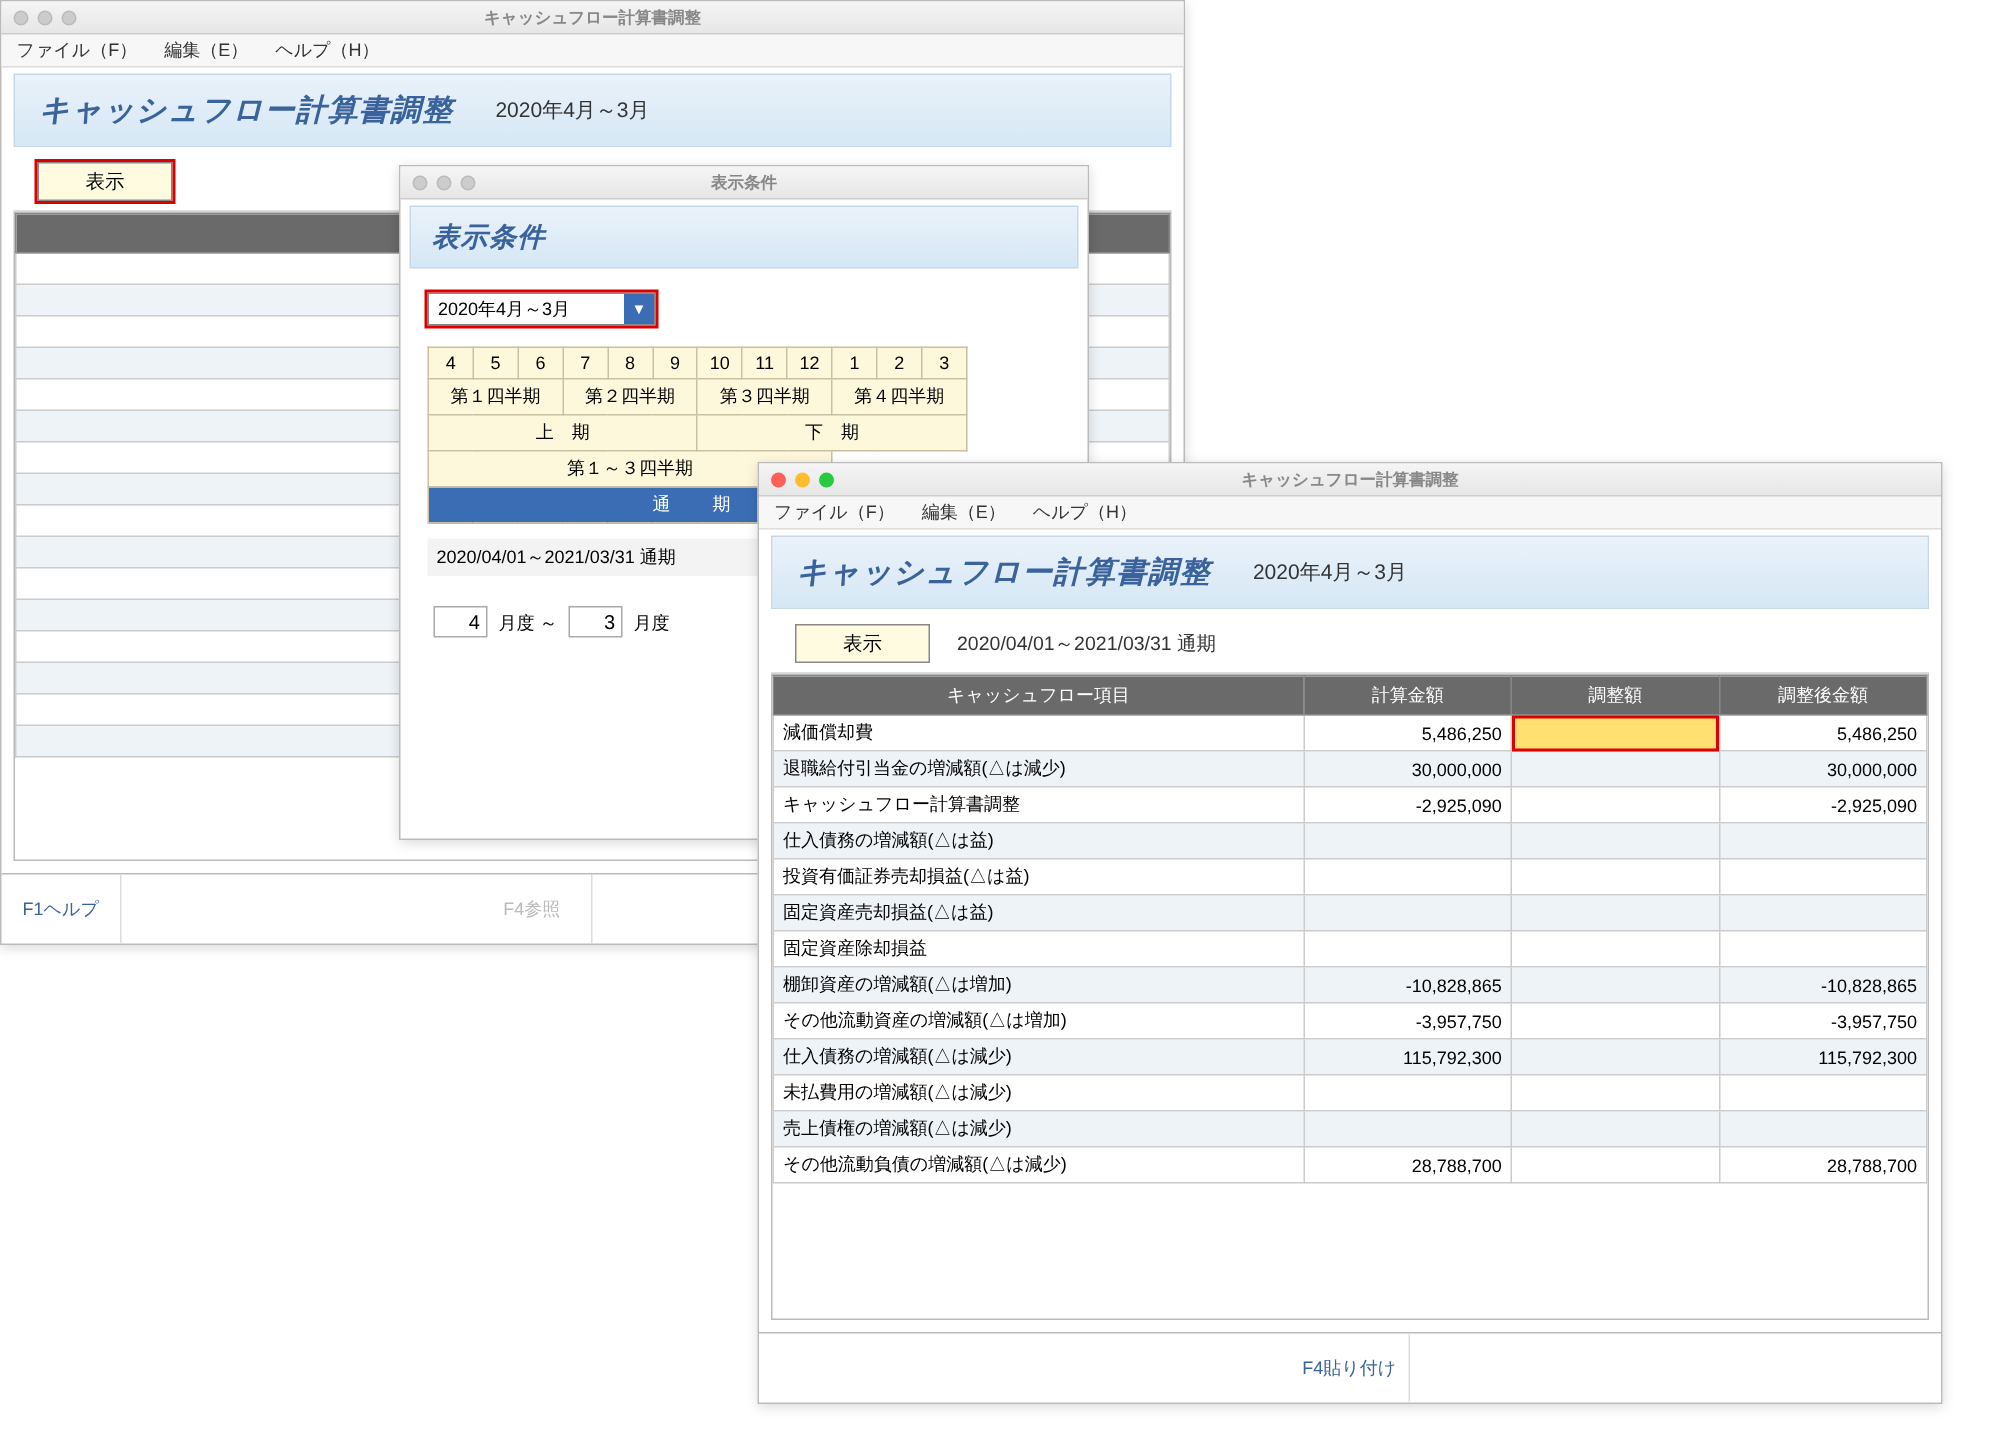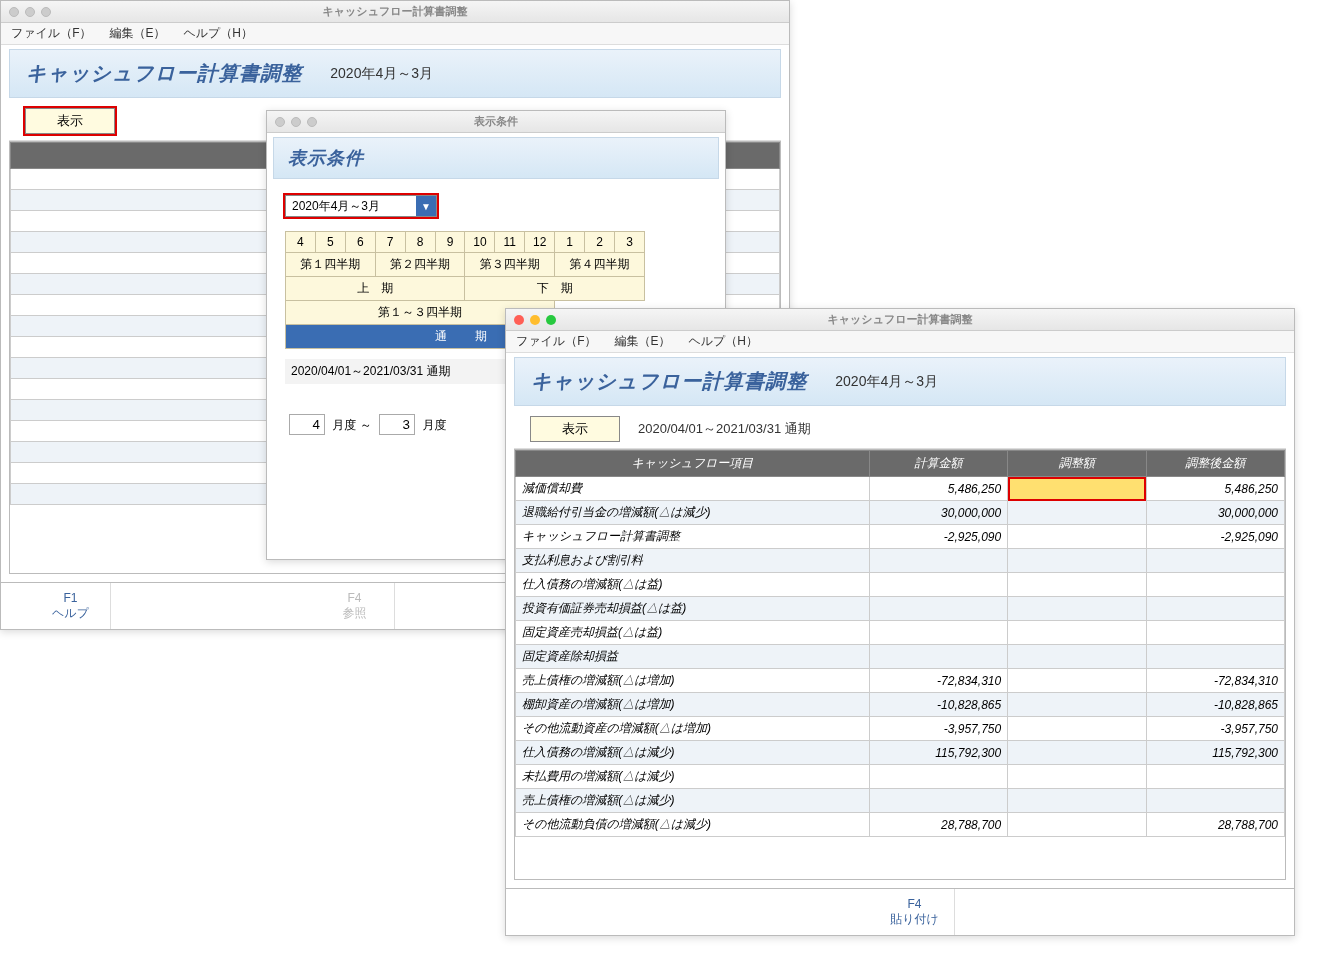--- a/index.html
+++ b/index.html
@@ -26,49 +26,49 @@
 .header-band .period { font-size: 14px; color: #333; }
 
 
 .toolbar-row { display: flex; align-items: center; padding: 6px 16px; gap: 18px; border-bottom: 1px solid #ddd; margin: 0 8px; }
 .btn-display { width: 90px; height: 26px; background: #fffbe0; border: 1px solid #888; font-size: 13px; cursor: pointer; text-align: center; }
 .btn-display.hl { outline: 2px solid #d00; }
 .toolbar-row .period-text { font-size: 13px; color: #333; }
 
 
 .main-area { margin: 0 8px 8px 8px; flex: 1; display: flex; flex-direction: column; border: 1px solid #bbb; overflow: hidden; }
-.tbl-wrap { flex: 1; overflow: hidden; display: flex; font-style: italic; }
+.tbl-wrap { flex: 1; overflow: hidden; display: flex; }
 .tbl-scroll { flex: 1; overflow-y: scroll; }
 table.grid { width: 100%; border-collapse: collapse; font-size: 12px; }
 table.grid th { background: #6a6a6a; color: #fff; font-weight: normal; padding: 4px 6px; border: 1px solid #888; text-align: center; }
 table.grid td { padding: 3px 6px; border: 1px solid #ccc; height: 20px; }
 table.grid tr:nth-child(even) td { background: #eef3f8; }
 table.grid tr:nth-child(odd) td { background: #fff; }
 .num { text-align: right; }
 .adj-hl { background: #ffe070 !important; outline: 2px solid #d00; outline-offset: -2px; }
 
 
 .footer { border-top: 1px solid #bbb; display: flex; }
-.fkey { flex: 0 0 80px; height: 46px; border-right: 1px solid #ddd; display: flex; flex-direction: column; align-items: center; justify-content: center; font-size: 12px; color: #3a629c; margin-left: 30px; }
+.fkey { flex: 0 0 80px; height: 46px; border-right: 1px solid #ddd; display: flex; flex-direction: row; align-items: center; justify-content: center; font-size: 12px; color: #3a629c; }
 .fkey.disabled { color: #bbb; }
 .footer .spacer { flex: 1; }
 
 
 .dialog-body { padding: 12px 18px 18px 18px; font-size: 12px; }
 .combo { display: inline-flex; align-items: center; border: 1px solid #888; height: 22px; background: #fff; outline: 2px solid #d00; }
 .combo input { border: none; width: 130px; padding: 0 6px; font-size: 12px; outline: none; }
 .combo .arrow { width: 20px; height: 100%; background: #3a6db3; color: #fff; display: flex; align-items: center; justify-content: center; font-size: 10px; }
 
 .period-grid { margin-top: 14px; border-collapse: collapse; width: 360px; }
 .period-grid td { border: 1px solid #c8c0a0; background: #fdf8dc; text-align: center; font-size: 12px; padding: 3px 0; cursor: pointer; }
 .period-grid td.selected { background: #3a6db3; color: #fff; letter-spacing: 8px; }
 .period-grid td.half { width: 50%; }
 
 .range-row { margin-top: 10px; background: #f3f3f3; padding: 4px 6px; font-size: 12px; }
-.month-row { margin-top: 30px; font-size: 12px; }
+.month-row { margin-top: 20px; font-size: 12px; }
 .month-row input { width: 36px; text-align: right; border: 1px solid #aaa; padding: 2px 4px; margin: 0 4px; }
 
 .dlg-btn { position: absolute; right: 12px; bottom: 12px; width: 72px; height: 40px; border: 1px solid #888; background: #fafafa; font-size: 12px; display: flex; flex-direction: column; align-items: center; justify-content: center; cursor: pointer; }
 
 
 .tbl-scroll::-webkit-scrollbar { width: 16px; }
 .tbl-scroll::-webkit-scrollbar-track { background: #eee; border-left: 1px solid #ccc; }
 .tbl-scroll::-webkit-scrollbar-thumb { background: #bbb; border: 1px solid #999; }
 </style>
 </head>
@@ -297,26 +297,20 @@
                 <td class="num"></td>
                 <td class="num">30,000,000</td>
               </tr>
               <tr>
                 <td>キャッシュフロー計算書調整</td>
                 <td class="num">-2,925,090</td>
                 <td class="num"></td>
                 <td class="num">-2,925,090</td>
               </tr>
               <tr>
-                <td>支払利息および割引料</td>
-                <td class="num"></td>
-                <td class="num"></td>
-                <td class="num"></td>
-              </tr>
-              <tr>
                 <td>仕入債務の増減額(△は益)</td>
                 <td class="num"></td>
                 <td class="num"></td>
                 <td class="num"></td>
               </tr>
               <tr>
                 <td>投資有価証券売却損益(△は益)</td>
                 <td class="num"></td>
                 <td class="num"></td>
                 <td class="num"></td>
@@ -325,26 +319,20 @@
                 <td>固定資産売却損益(△は益)</td>
                 <td class="num"></td>
                 <td class="num"></td>
                 <td class="num"></td>
               </tr>
               <tr>
                 <td>固定資産除却損益</td>
                 <td class="num"></td>
                 <td class="num"></td>
                 <td class="num"></td>
-              </tr>
-              <tr>
-                <td>売上債権の増減額(△は増加)</td>
-                <td class="num">-72,834,310</td>
-                <td class="num"></td>
-                <td class="num">-72,834,310</td>
               </tr>
               <tr>
                 <td>棚卸資産の増減額(△は増加)</td>
                 <td class="num">-10,828,865</td>
                 <td class="num"></td>
                 <td class="num">-10,828,865</td>
               </tr>
               <tr>
                 <td>その他流動資産の増減額(△は増加)</td>
                 <td class="num">-3,957,750</td>

